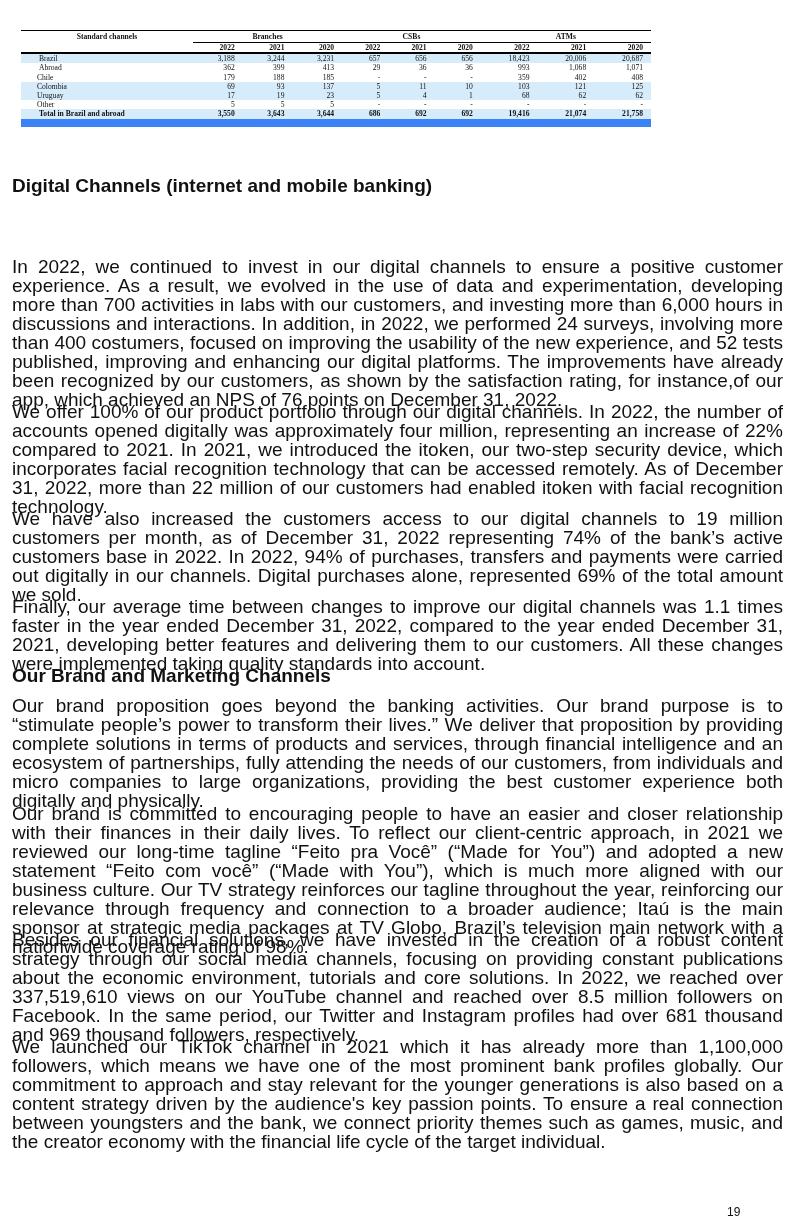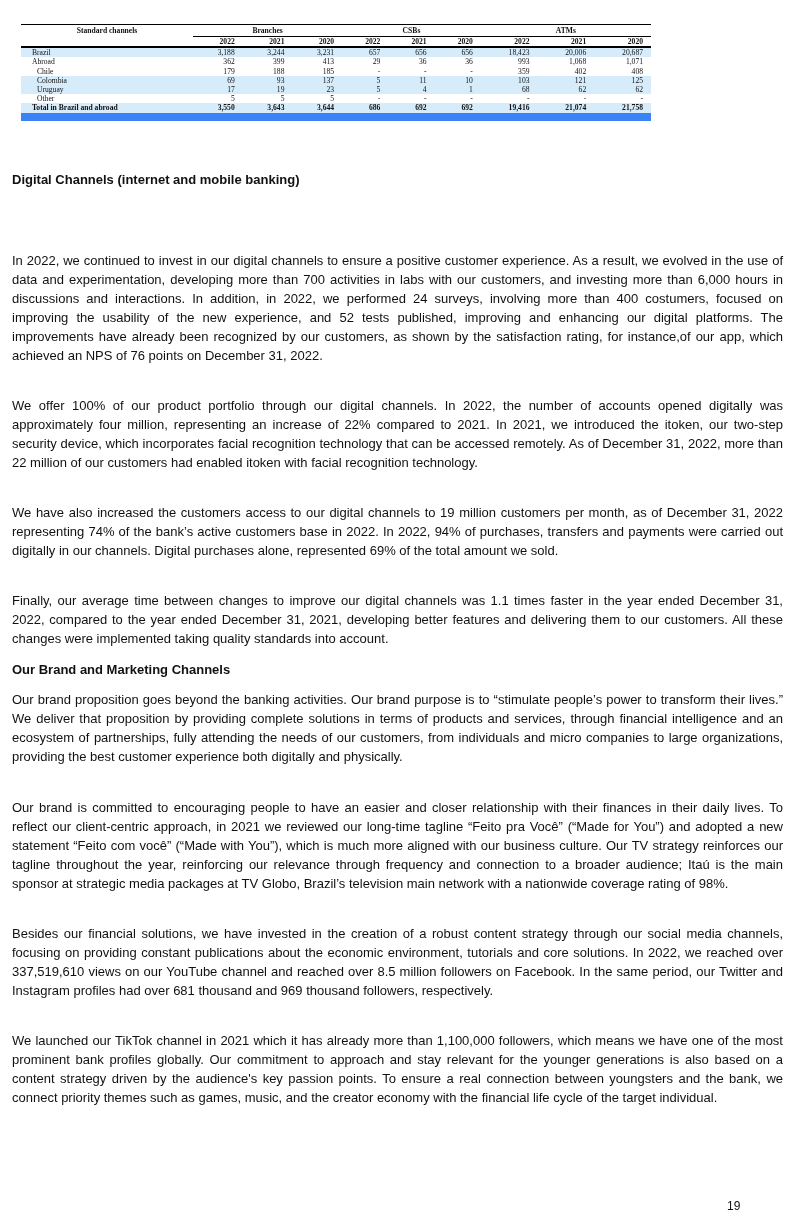--- a/index.html
+++ b/index.html
@@ -1,36 +1,36 @@
 <!DOCTYPE html>
 <html><head>
 <meta charset="utf-8">
 <style>
   html, body { margin: 0; padding: 0; background: #ffffff; }
   body { width: 808px; height: 1225px; position: relative; overflow: hidden; color: #111; }
-  .page { position: absolute; left: 0; top: 7px; width: 808px; height: 1051px; }
+  .page { position: absolute; left: 0; top: 13px; width: 808px; height: 1051px; }
 
   
   .tbl-wrap { position: absolute; left: 21px; top: 17px; width: 630px; }
   table.channels { width: 630px; border-collapse: collapse; font-family: "Liberation Serif", "DejaVu Serif", serif; font-size: 7.6px; line-height: 9.2px; color: #111; }
   table.channels th, table.channels td { padding: 0 2px; white-space: nowrap; }
   table.channels thead tr.top th { border-top: 1.5px solid #000; font-weight: bold; text-align: center; height: 11px; }
   table.channels thead tr.top th.group { border-bottom: 1px solid #000; }
   table.channels thead tr.years th { font-weight: bold; text-align: right; height: 9px; padding-right: 8px; }
   table.channels thead tr.years th.yr { border-bottom: 2.5px solid #000; }
   table.channels thead tr.years th.blank { border-bottom: 2.5px solid #000; }
   table.channels td.num { text-align: right; padding-right: 8px; }
-  table.channels td.label { text-align: left; padding-left: 11px; }
+  table.channels td.label { text-align: left; padding-left: 18px; }
   table.channels td.label.indent { padding-left: 16px; }
   table.channels tr.shade td { background: #d6ecfa; }
   table.channels tr.total td { font-weight: bold; border-bottom: 8px solid #3b82f6; }
   .col-label { width: 168px; }
 
   
-  .text { position: absolute; left: 12px; width: 771px; font-family: "Liberation Sans", "DejaVu Sans", sans-serif; font-size: 13px; line-height: 19px; color: #111; text-align: justify; }
+  .text { position: absolute; left: 12px; width: 771px; font-family: "Liberation Sans", "DejaVu Sans", sans-serif; font-size: 19px; line-height: 19px; color: #111; text-align: justify; }
   .heading { font-weight: bold; text-align: left; }
   p { margin: 0; }
   .page-num { position: absolute; left: 727px; top: 1192px; font-family: "Liberation Sans", "DejaVu Sans", sans-serif; font-size: 12px; color: #111; }
 </style>
 </head>
 <body>
 
 <div class="page">
 
   <div class="tbl-wrap">

